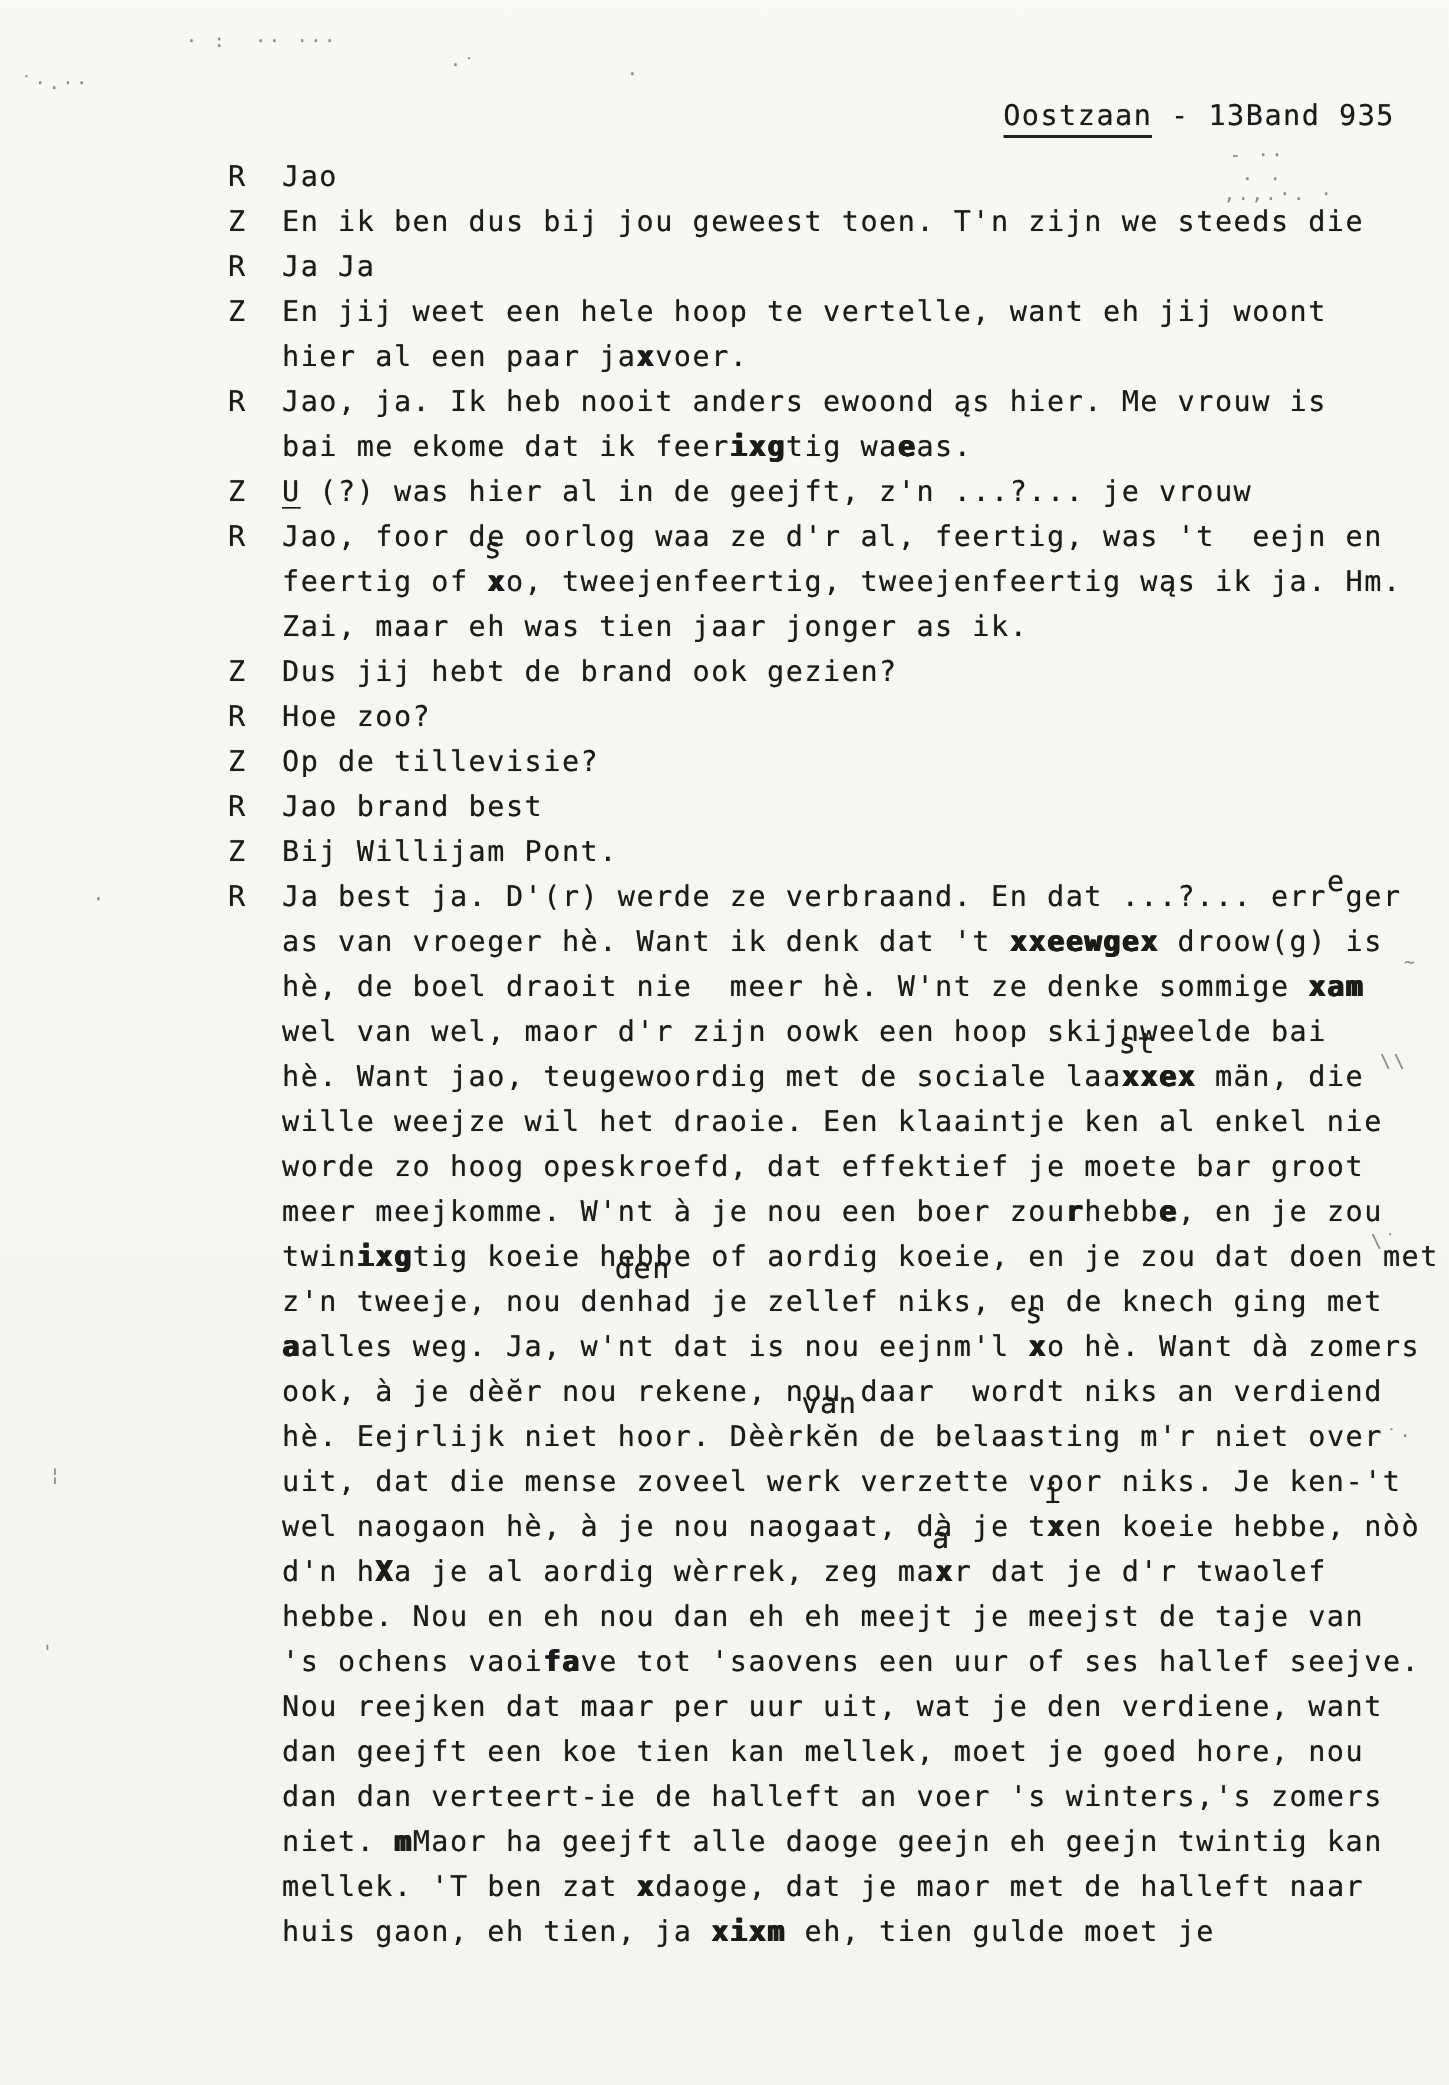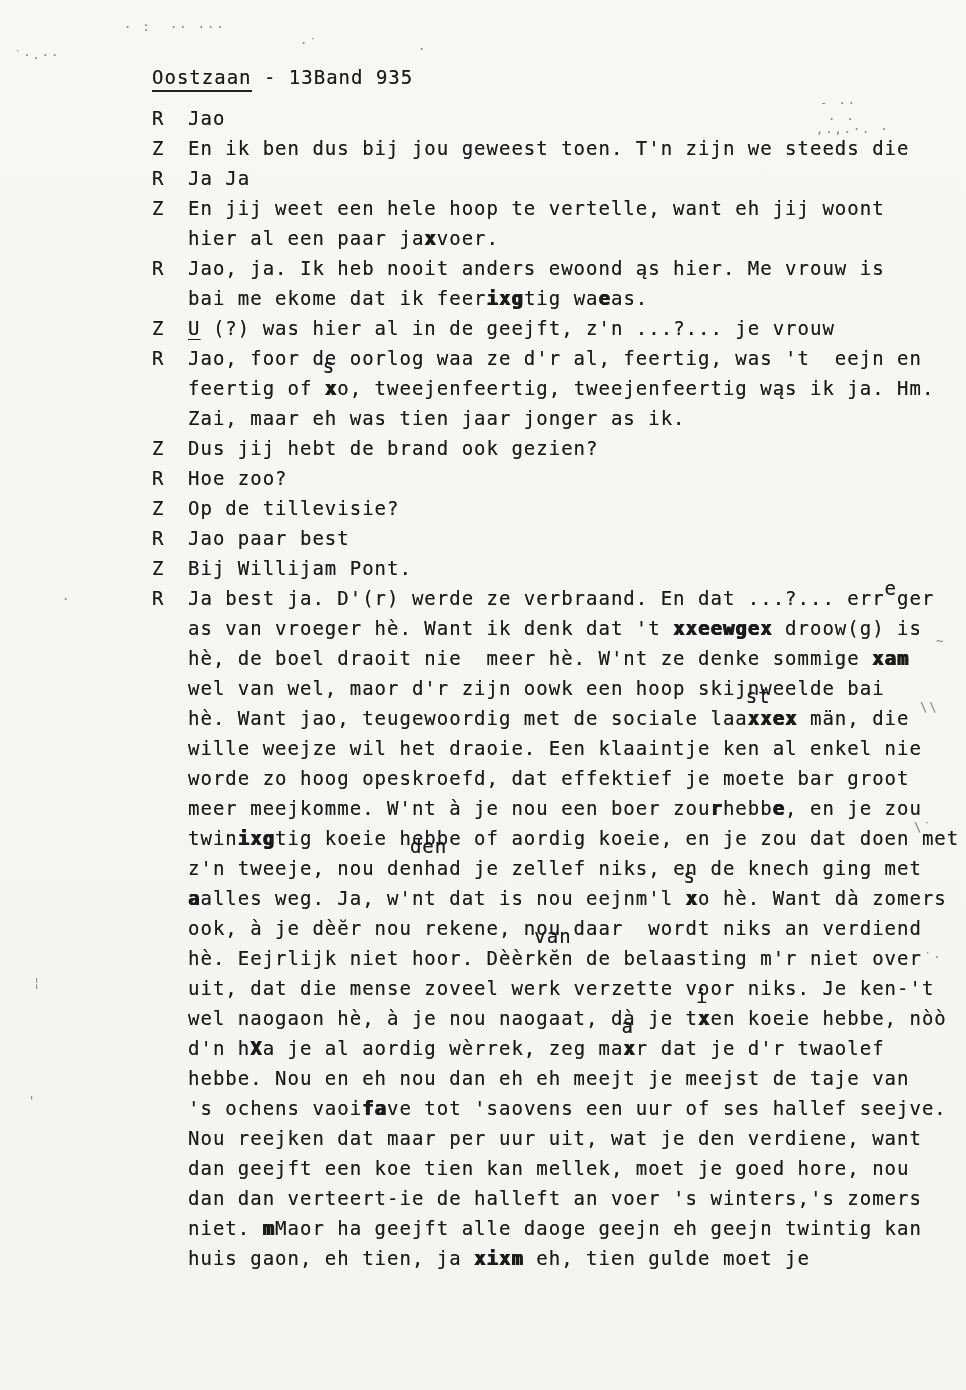--- a/index.html
+++ b/index.html
@@ -6,21 +6,21 @@
   body{
     width:966px;height:1390px;
     background:linear-gradient(180deg,#f7f7f4 0%,#f5f5f2 60%,#f3f3f0 100%);
     font-family:"DejaVu Sans Mono","Liberation Mono",monospace;
     color:#1b1b1b;
     position:relative;overflow:hidden;
   }
   .page{position:absolute;inset:0;text-shadow:0 0 0.5px rgba(25,25,25,0.6);}
   .header{
     position:absolute;top:66px;left:152px;right:36px;
-    display:flex;justify-content:flex-start;
+    display:flex;justify-content:flex-end;
     font-size:19px;letter-spacing:1px;white-space:pre;
   }
   .title-word{border-bottom:2px solid #222;padding-bottom:2px;}
   .transcript{
     position:absolute;top:103px;left:152px;right:10px;
     font-size:19px;letter-spacing:1px;
   }
   .row{display:flex;line-height:30px;white-space:pre;}
   .sp{width:36px;flex:0 0 36px;}
   .txt{white-space:pre;}
@@ -56,21 +56,21 @@
       <div class="row"><span class="sp"></span><span class="txt"><span>hier al een paar ja</span><span class="ot">x</span><span>voer.</span></span></div>
       <div class="row"><span class="sp">R</span><span class="txt"><span>Jao, ja. Ik heb nooit anders ewoond ąs hier. Me vrouw is</span></span></div>
       <div class="row"><span class="sp"></span><span class="txt"><span>bai me ekome dat ik feer</span><span class="ot">ixg</span><span>tig wa</span><span class="ot">e</span><span>as.</span></span></div>
       <div class="row"><span class="sp">Z</span><span class="txt"><span class="u">U</span><span> (?) was hier al in de geejft, z'n ...?... je vrouw</span></span></div>
       <div class="row"><span class="sp">R</span><span class="txt"><span>Jao, foor de oorlog waa ze d'r al, feertig, was 't  eejn en</span></span></div>
       <div class="row"><span class="sp"></span><span class="txt"><span>feertig of </span><span class="rel"><span class="above">s</span><span class="ot">x</span></span><span>o, tweejenfeertig, tweejenfeertig wąs ik ja. Hm.</span></span></div>
       <div class="row"><span class="sp"></span><span class="txt"><span>Zai, maar eh was tien jaar jonger as ik.</span></span></div>
       <div class="row"><span class="sp">Z</span><span class="txt"><span>Dus jij hebt de brand ook gezien?</span></span></div>
       <div class="row"><span class="sp">R</span><span class="txt"><span>Hoe zoo?</span></span></div>
       <div class="row"><span class="sp">Z</span><span class="txt"><span>Op de tillevisie?</span></span></div>
-      <div class="row"><span class="sp">R</span><span class="txt"><span>Jao paar best</span></span></div>
+      <div class="row"><span class="sp">R</span><span class="txt"><span>Jao brand best</span></span></div>
       <div class="row"><span class="sp">Z</span><span class="txt"><span>Bij Willijam Pont.</span></span></div>
       <div class="row"><span class="sp">R</span><span class="txt"><span>Ja best ja. D'(r) werde ze verbraand. En dat ...?... err</span><span class="sup">e</span><span>ger</span></span></div>
       <div class="row"><span class="sp"></span><span class="txt"><span>as van vroeger hè. Want ik denk dat 't </span><span class="ot">xxeewgex</span><span> droow(g) is</span></span></div>
       <div class="row"><span class="sp"></span><span class="txt"><span>hè, de boel draoit nie  meer hè. W'nt ze denke sommige </span><span class="ot">xam</span></span></div>
       <div class="row"><span class="sp"></span><span class="txt"><span>wel van wel, maor d'r zijn oowk een hoop skijnweelde bai</span></span></div>
       <div class="row"><span class="sp"></span><span class="txt"><span>hè. Want jao, teugewoordig met de sociale laa</span><span class="rel"><span class="above">st</span><span class="ot">xxex</span></span><span> män, die</span></span></div>
       <div class="row"><span class="sp"></span><span class="txt"><span>wille weejze wil het draoie. Een klaaintje ken al enkel nie</span></span></div>
       <div class="row"><span class="sp"></span><span class="txt"><span>worde zo hoog opeskroefd, dat effektief je moete bar groot</span></span></div>
       <div class="row"><span class="sp"></span><span class="txt"><span>meer meejkomme. W'nt à je nou een boer zou</span><span class="ot">r</span><span>hebb</span><span class="ot">e</span><span>, en je zou</span></span></div>
       <div class="row"><span class="sp"></span><span class="txt"><span>twin</span><span class="ot">ixg</span><span>tig koeie hebbe of aordig koeie, en je zou dat doen met</span></span></div>
@@ -80,21 +80,21 @@
       <div class="row"><span class="sp"></span><span class="txt"><span>hè. Eejrlijk niet hoor. Dèèr</span><span class="rel"><span class="above">van</span><span>kĕn</span></span><span> de belaasting m'r niet over</span></span></div>
       <div class="row"><span class="sp"></span><span class="txt"><span>uit, dat die mense zoveel werk verzette voor niks. Je ken-'t</span></span></div>
       <div class="row"><span class="sp"></span><span class="txt"><span>wel naogaon hè, à je nou naogaat, dà je t</span><span class="rel"><span class="above">i</span><span class="ot">x</span></span><span>en koeie hebbe, nòò</span></span></div>
       <div class="row"><span class="sp"></span><span class="txt"><span>d'n h</span><span class="ot">X</span><span>a je al aordig wèrrek, zeg ma</span><span class="rel"><span class="above">a</span><span class="ot">x</span></span><span>r dat je d'r twaolef</span></span></div>
       <div class="row"><span class="sp"></span><span class="txt"><span>hebbe. Nou en eh nou dan eh eh meejt je meejst de taje van</span></span></div>
       <div class="row"><span class="sp"></span><span class="txt"><span>'s ochens vaoi</span><span class="ot">fa</span><span>ve tot 'saovens een uur of ses hallef seejve.</span></span></div>
       <div class="row"><span class="sp"></span><span class="txt"><span>Nou reejken dat maar per uur uit, wat je den verdiene, want</span></span></div>
       <div class="row"><span class="sp"></span><span class="txt"><span>dan geejft een koe tien kan mellek, moet je goed hore, nou</span></span></div>
       <div class="row"><span class="sp"></span><span class="txt"><span>dan dan verteert-ie de halleft an voer 's winters,'s zomers</span></span></div>
       <div class="row"><span class="sp"></span><span class="txt"><span>niet. </span><span class="ot">m</span><span>Maor ha geejft alle daoge geejn eh geejn twintig kan</span></span></div>
-      <div class="row"><span class="sp"></span></div>
+      <div class="row"><span class="sp"></span><span class="txt"><span>mellek. 'T ben zat </span><span class="ot">x</span><span>daoge, dat je maor met de halleft naar</span></span></div>
       <div class="row"><span class="sp"></span><span class="txt"><span>huis gaon, eh tien, ja </span><span class="ot">xixm</span><span> eh, tien gulde moet je</span></span></div>
     </div>
   <div>
       <span class="artifact" style="left: 124px; top: 20px;">· :  ·· ···</span>
       <span class="artifact" style="left: 300px; top: 36px;">·˙</span>
       <span class="artifact" style="left: 418px; top: 42px;">·</span>
       <span class="artifact" style="left: 14px; top: 48px;">˙·.··</span>
       <span class="artifact" style="left: 820px; top: 96px;">- ··</span>
       <span class="artifact" style="left: 828px; top: 112px;">· ·</span>
       <span class="artifact" style="left: 816px; top: 122px;">,.,.·. ·</span>

